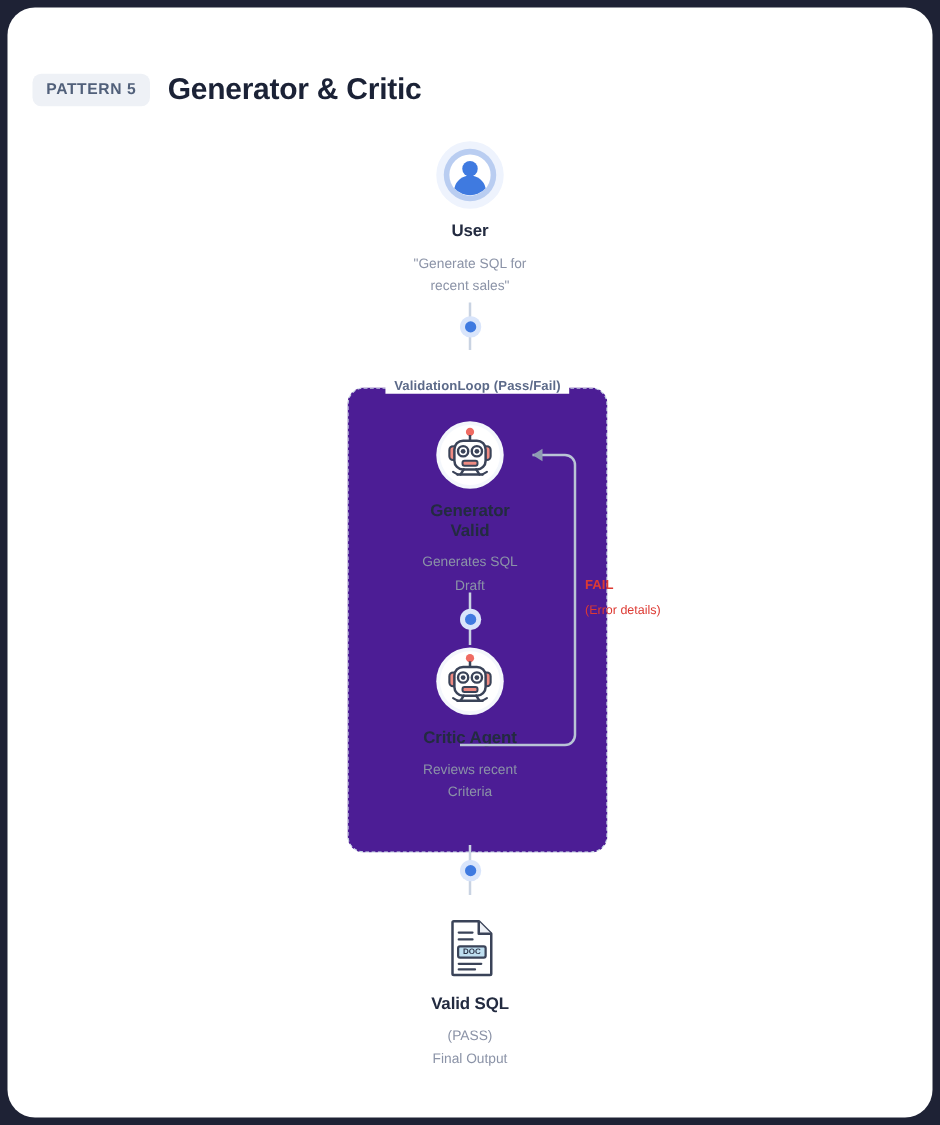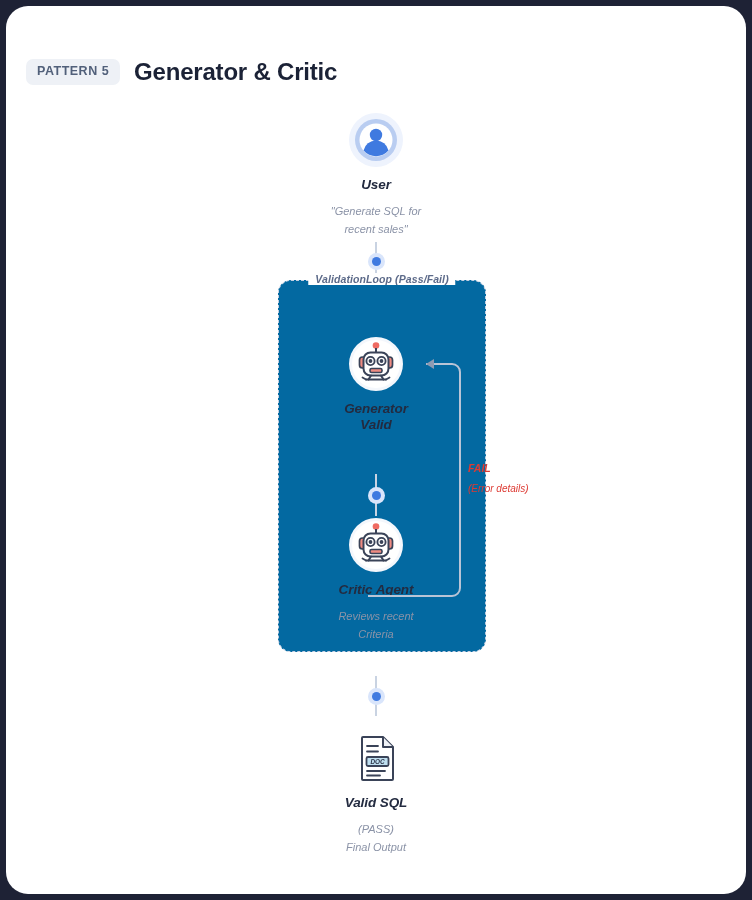--- a/index.html
+++ b/index.html
@@ -59,21 +59,20 @@
     white-space: nowrap;
   }
 
   
   .canvas {
     position: absolute;
     left: 0;
     top: 0;
     width: 740px;
     height: 888px;
-    font-style: italic;
   }
 
   .node {
     position: absolute;
     width: 230px;
     text-align: center;
     left: 50%;
     transform: translateX(-50%);
   }
 
@@ -132,26 +131,26 @@
     width: 9px;
     height: 9px;
     border-radius: 50%;
     background: #3f7ae0;
   }
 
   
   .loop-box {
     position: absolute;
     left: 272px;
-    top: 274px;
+    top: 304px;
     width: 208px;
     height: 372px;
     border: 1.6px dashed #c3cfe2;
     border-radius: 13px;
-    background: #0369a1;
+    background: #4c1d95;
   }
 
   .loop-label {
     position: absolute;
     left: 50%;
     top: -8px;
     transform: translateX(-50%);
     background: #ffffff;
     padding: 0 7px;
     font-size: 10.5px;
@@ -244,20 +243,24 @@
         <circle cx="22.5" cy="25" r="1.9" fill="#3a4358"></circle>
         <circle cx="33.5" cy="25" r="1.9" fill="#3a4358"></circle>
         <rect x="22" y="32.5" width="12" height="4" rx="1.6" fill="#ef8b82" stroke="#3a4358" stroke-width="1.6"></rect>
         <path d="M18 43.5h20" stroke="#3a4358" stroke-width="2" stroke-linecap="round"></path>
         <path d="M20.5 43.5l2.5-4M35.5 43.5l-2.5-4" stroke="#3a4358" stroke-width="2" stroke-linecap="round"></path>
         <path d="M14.5 41.5l3.5 2M41.5 41.5l-3.5 2" stroke="#3a4358" stroke-width="1.8" stroke-linecap="round"></path>
       </svg>
       <div class="node-title">
         <div>Generator</div>
         <div>Valid</div>
+      </div>
+      <div class="node-sub">
+        <div>Generates SQL</div>
+        <div>Draft</div>
       </div>
     </div>
 
     <div class="connector" style="top:468px; height:42px;">
       <div class="line"></div>
       <div class="halo">
         <div class="dot"></div>
       </div>
     </div>
 

